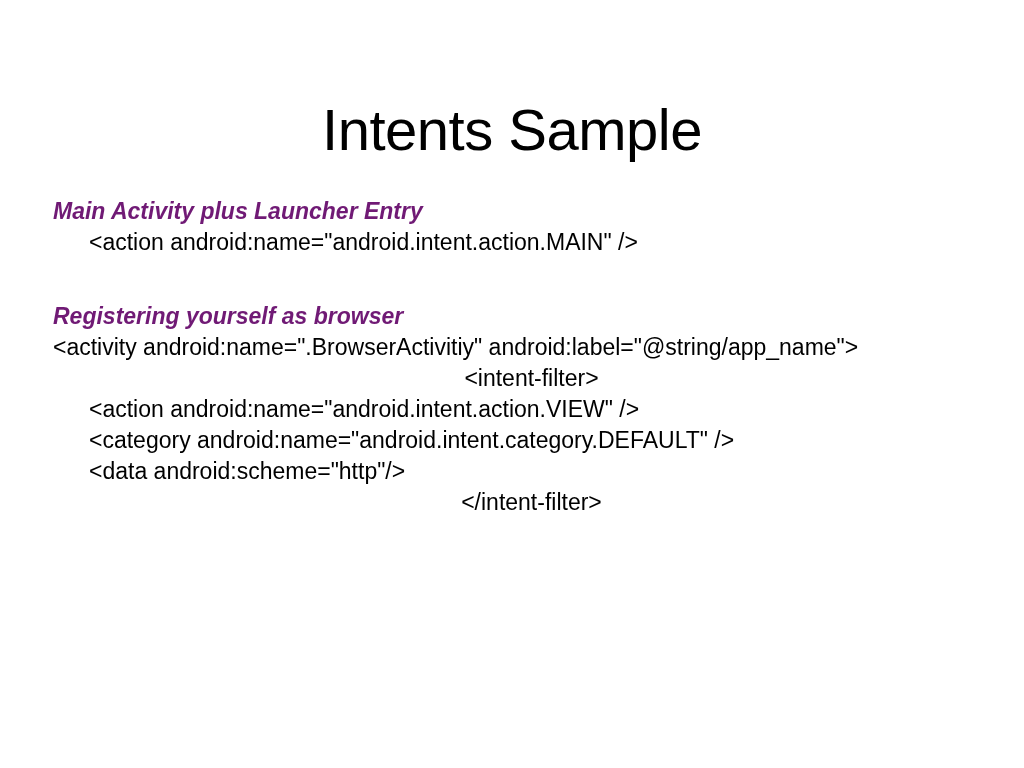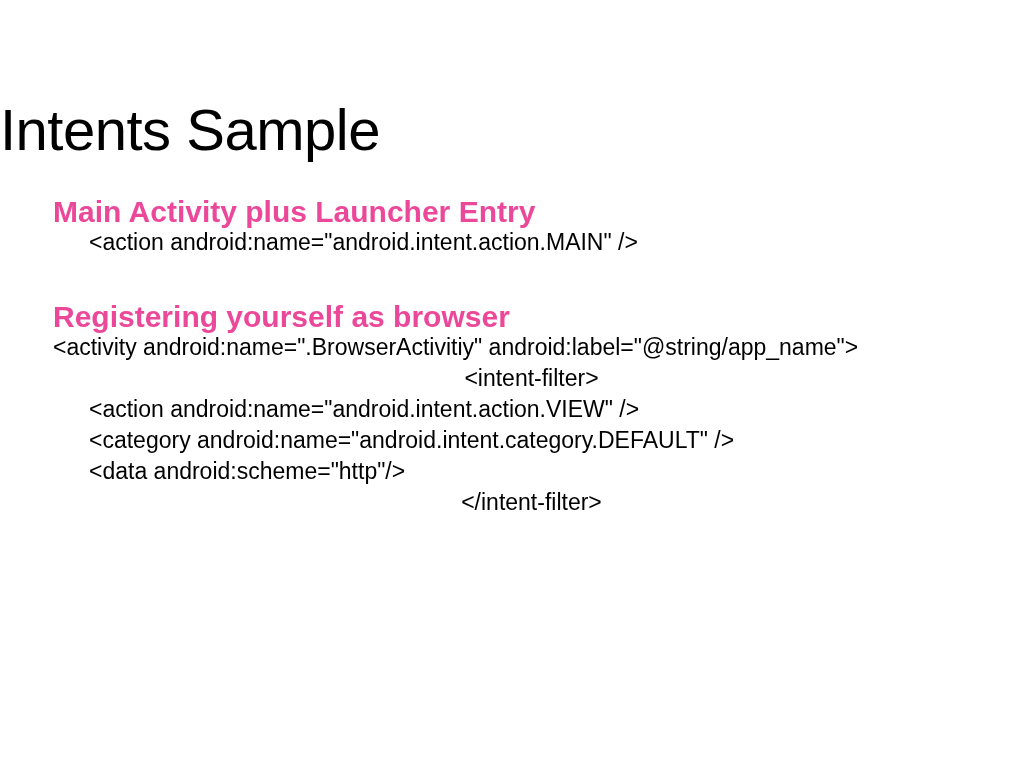--- a/index.html
+++ b/index.html
@@ -21,21 +21,21 @@
     height: 768px;
     background: #ffffff;
   }
 
   
   .slide-title {
     position: absolute;
     left: 0;
     top: 62px;
     width: 1024px;
-    text-align: left;
+    text-align: center;
     font-size: 58px;
     font-weight: normal;
     line-height: 1.0;
     letter-spacing: -0.5px;
     color: #000000;
     white-space: nowrap;
   }
 
   
   .slide-body {
@@ -47,25 +47,26 @@
 
   .block {
     margin: 0;
   }
 
   .block + .block {
     margin-top: 43px;
   }
 
   .block-heading {
-    font-size: 30px;
+    font-size: 23px;
     font-weight: bold;
     line-height: 31px;
-    color: #ec4899;
+    color: #701a75;
     white-space: nowrap;
+    font-style: italic;
   }
 
   .code-line {
     font-size: 23px;
     font-weight: normal;
     line-height: 31px;
     color: #000000;
     white-space: pre;
   }
 

